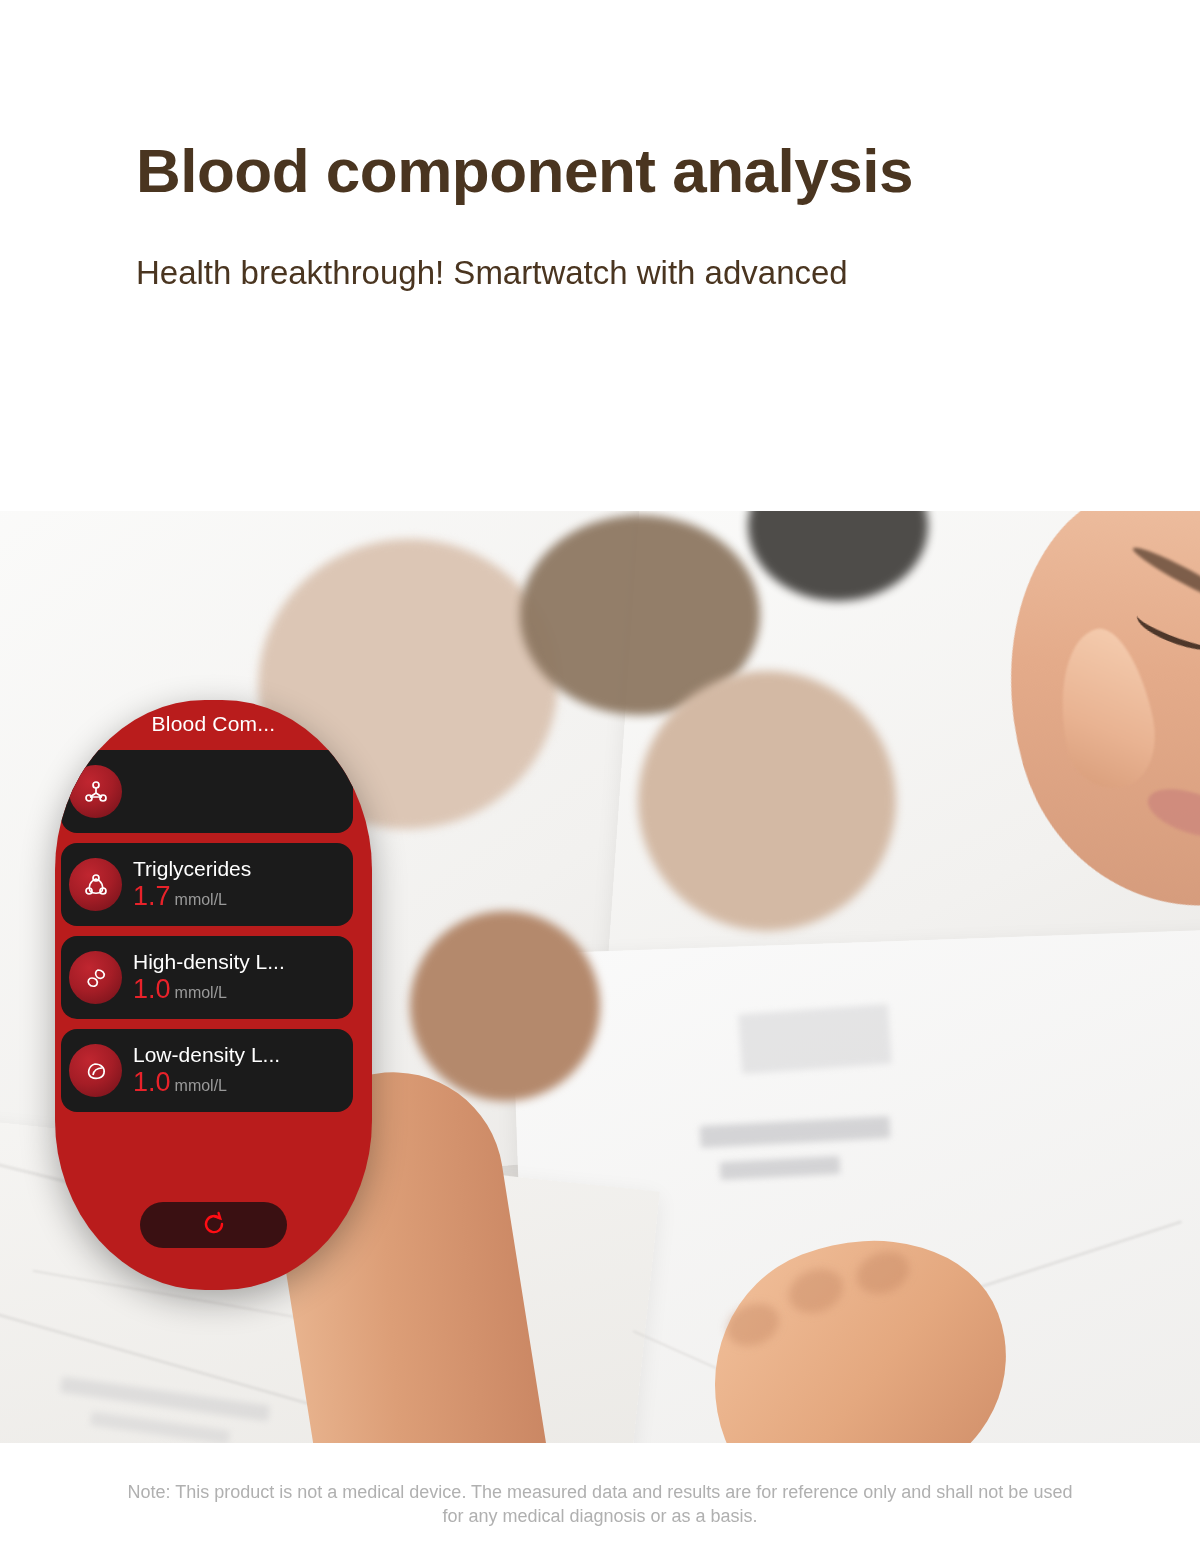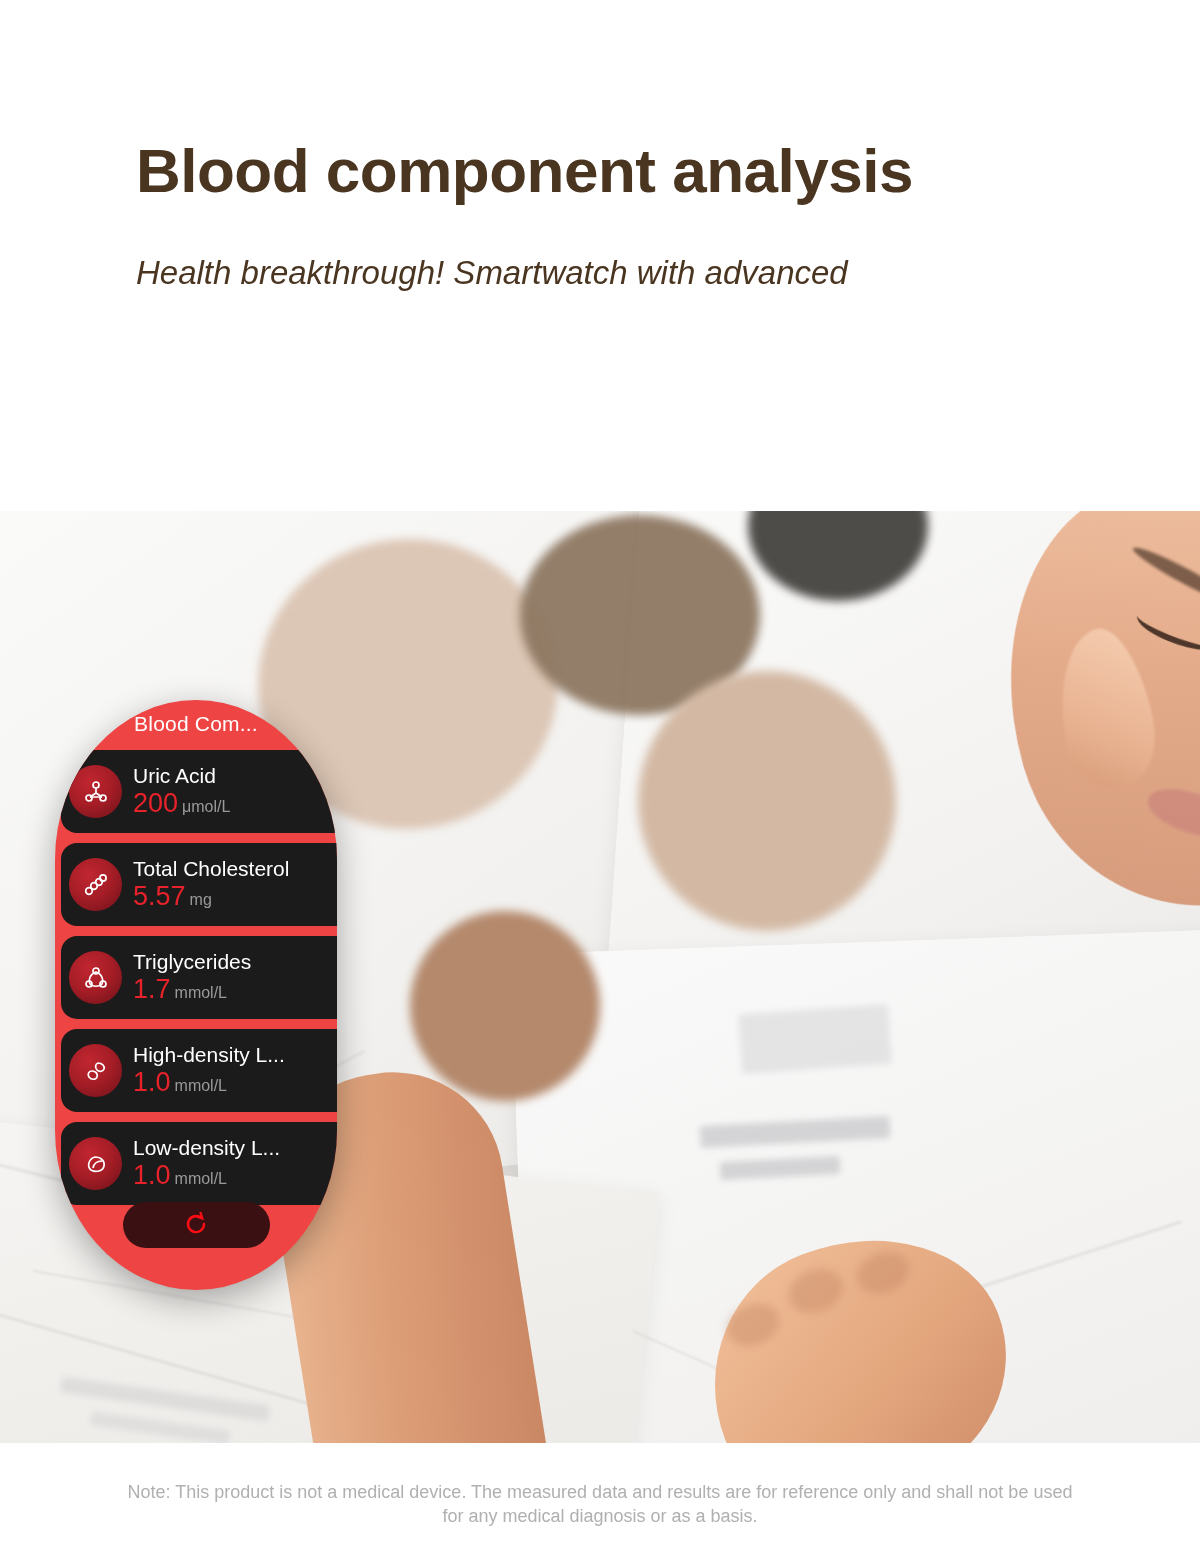--- a/index.html
+++ b/index.html
@@ -40,21 +40,20 @@
     margin: 0 0 44px 0;
     white-space: nowrap;
   }
   .subcopy {
     font-size: 33px;
     font-weight: normal;
     color: #4a3520;
     line-height: 1.63;
     margin: 0;
     max-width: 900px;
-    font-style: italic;
   }
   .subcopy span { display: block; }
 
   
   .photo {
     position: absolute;
     left: 0; top: 511px;
     width: 1200px;
     height: 932px;
     overflow: hidden;
@@ -178,23 +177,23 @@
     position: absolute;
     background: rgba(185,120,88,.32);
     border-radius: 50%;
     filter: blur(4px);
   }
 
   
   .ui-panel {
     position: absolute;
     left: 55px; top: 700px;
-    width: 282px;
+    width: 317px;
     height: 590px;
-    background: #ef4444;
+    background: #b91c1c;
     border-radius: 150px / 170px;
     overflow: hidden;
     z-index: 40;
     box-shadow: 0 10px 34px rgba(0,0,0,.32);
   }
   .panel-title {
     position: absolute;
     left: 0; top: 12px;
     width: 100%;
     text-align: center;
@@ -357,46 +356,22 @@
           <svg width="30" height="30" viewBox="0 0 30 30" fill="none" stroke="#ffffff" stroke-width="1.7">
             <line x1="15" y1="11" x2="15" y2="16"></line>
             <line x1="15" y1="16" x2="9" y2="20"></line>
             <line x1="15" y1="16" x2="21" y2="20"></line>
             <line x1="9" y1="20" x2="21" y2="20"></line>
             <circle cx="15" cy="8" r="3"></circle>
             <circle cx="8" cy="21" r="3"></circle>
             <circle cx="22" cy="21" r="3"></circle>
           </svg>
         </div>
-        <div class="m-text">
-          <div class="m-label">Uric Acid</div>
-          <div class="m-valline">
-            <span class="m-value">200</span>
-            <span class="m-unit">μmol/L</span>
-          </div>
-        </div>
       </div>
 
-      <div class="metric-row">
-        <div class="m-icon">
-          <svg width="30" height="30" viewBox="0 0 30 30" fill="none" stroke="#ffffff" stroke-width="1.7">
-            <circle cx="8" cy="21" r="3.3"></circle>
-            <circle cx="13" cy="16" r="3.3"></circle>
-            <circle cx="18" cy="12" r="3.3"></circle>
-            <circle cx="22" cy="8" r="3.1"></circle>
-          </svg>
-        </div>
-        <div class="m-text">
-          <div class="m-label">Total Cholesterol</div>
-          <div class="m-valline">
-            <span class="m-value">5.57</span>
-            <span class="m-unit">mg</span>
-          </div>
-        </div>
-      </div>
 
       <div class="metric-row">
         <div class="m-icon">
           <svg width="30" height="30" viewBox="0 0 30 30" fill="none" stroke="#ffffff" stroke-width="1.7">
             <path d="M15 9 C9 11, 7 17, 9 21 C12 24, 18 24, 21 21 C23 17, 21 11, 15 9 Z"></path>
             <circle cx="15" cy="8" r="3"></circle>
             <circle cx="8" cy="21" r="3"></circle>
             <circle cx="22" cy="21" r="3"></circle>
           </svg>
         </div>

